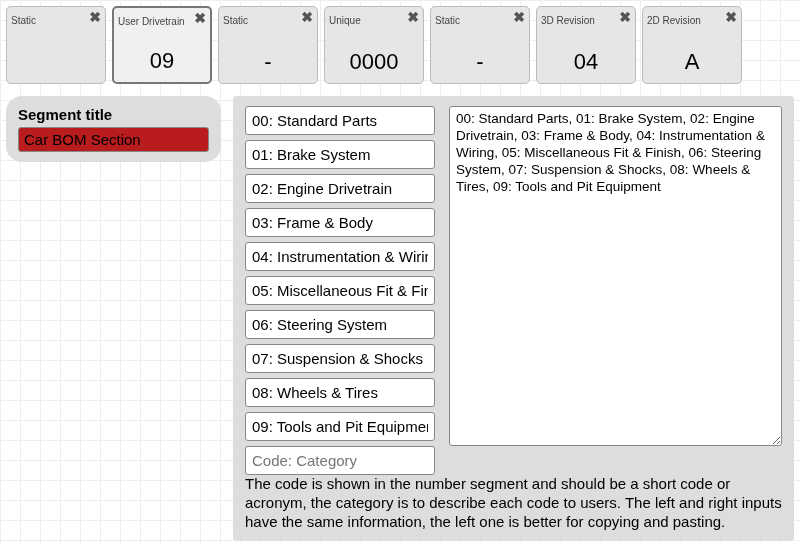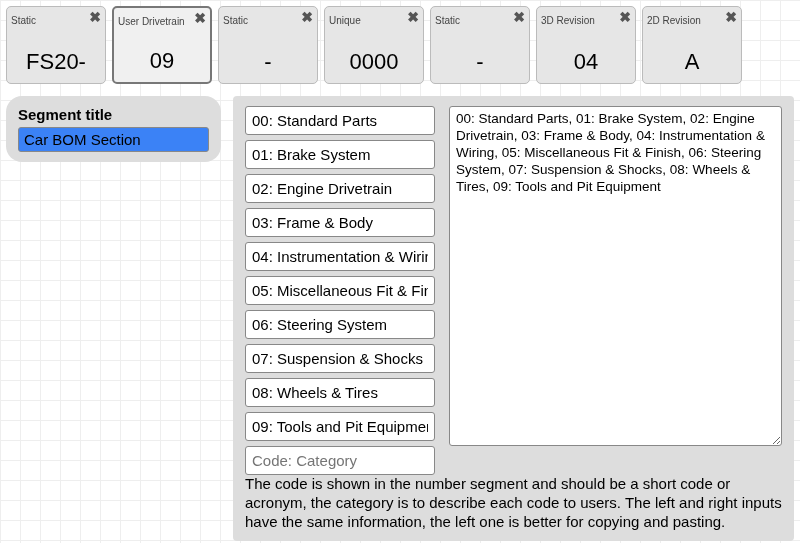--- a/index.html
+++ b/index.html
@@ -74,21 +74,21 @@
     font-weight: bold;
     font-size: 15px;
     margin-bottom: 4px;
   }
   .left-panel input {
     width: 100%;
     font-size: 15px;
     padding: 3px 5px;
     border: 1px solid #888;
     border-radius: 3px;
-    background: #3b82f6;
+    background: #b91c1c;
   }
   .right-panel {
     flex: 1;
     background: #ddd;
     border-radius: 4px;
     padding: 10px 12px;
   }
   .rp-cols {
     display: flex;
     gap: 14px;
@@ -134,21 +134,20 @@
     color: #000;
   }
 </style>
 </head>
 <body>
 
 <div class="seg-row">
     <div class="seg-card">
       <span class="seg-close">✖</span>
       <div class="seg-label">Static</div>
-      <div class="seg-value">FS20-</div>
     </div>
     <div class="seg-card selected">
       <span class="seg-close">✖</span>
       <div class="seg-label">User Drivetrain</div>
       <div class="seg-value">09</div>
     </div>
     <div class="seg-card">
       <span class="seg-close">✖</span>
       <div class="seg-label">Static</div>
       <div class="seg-value">-</div>

